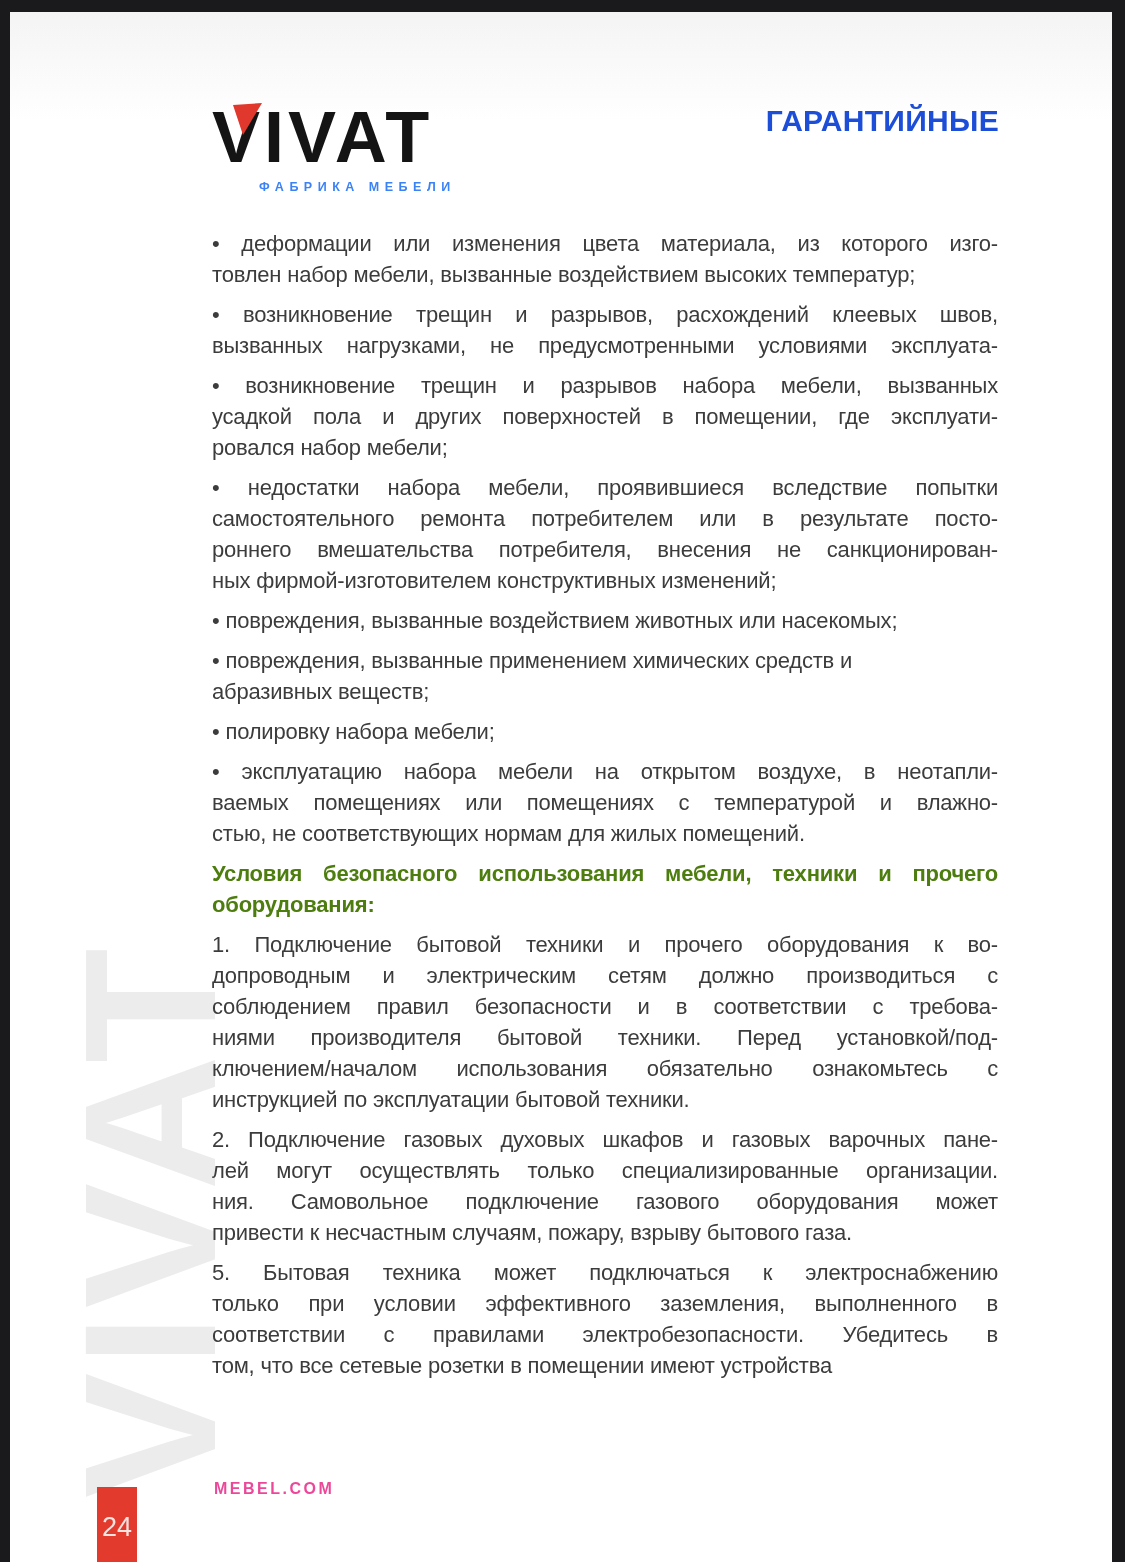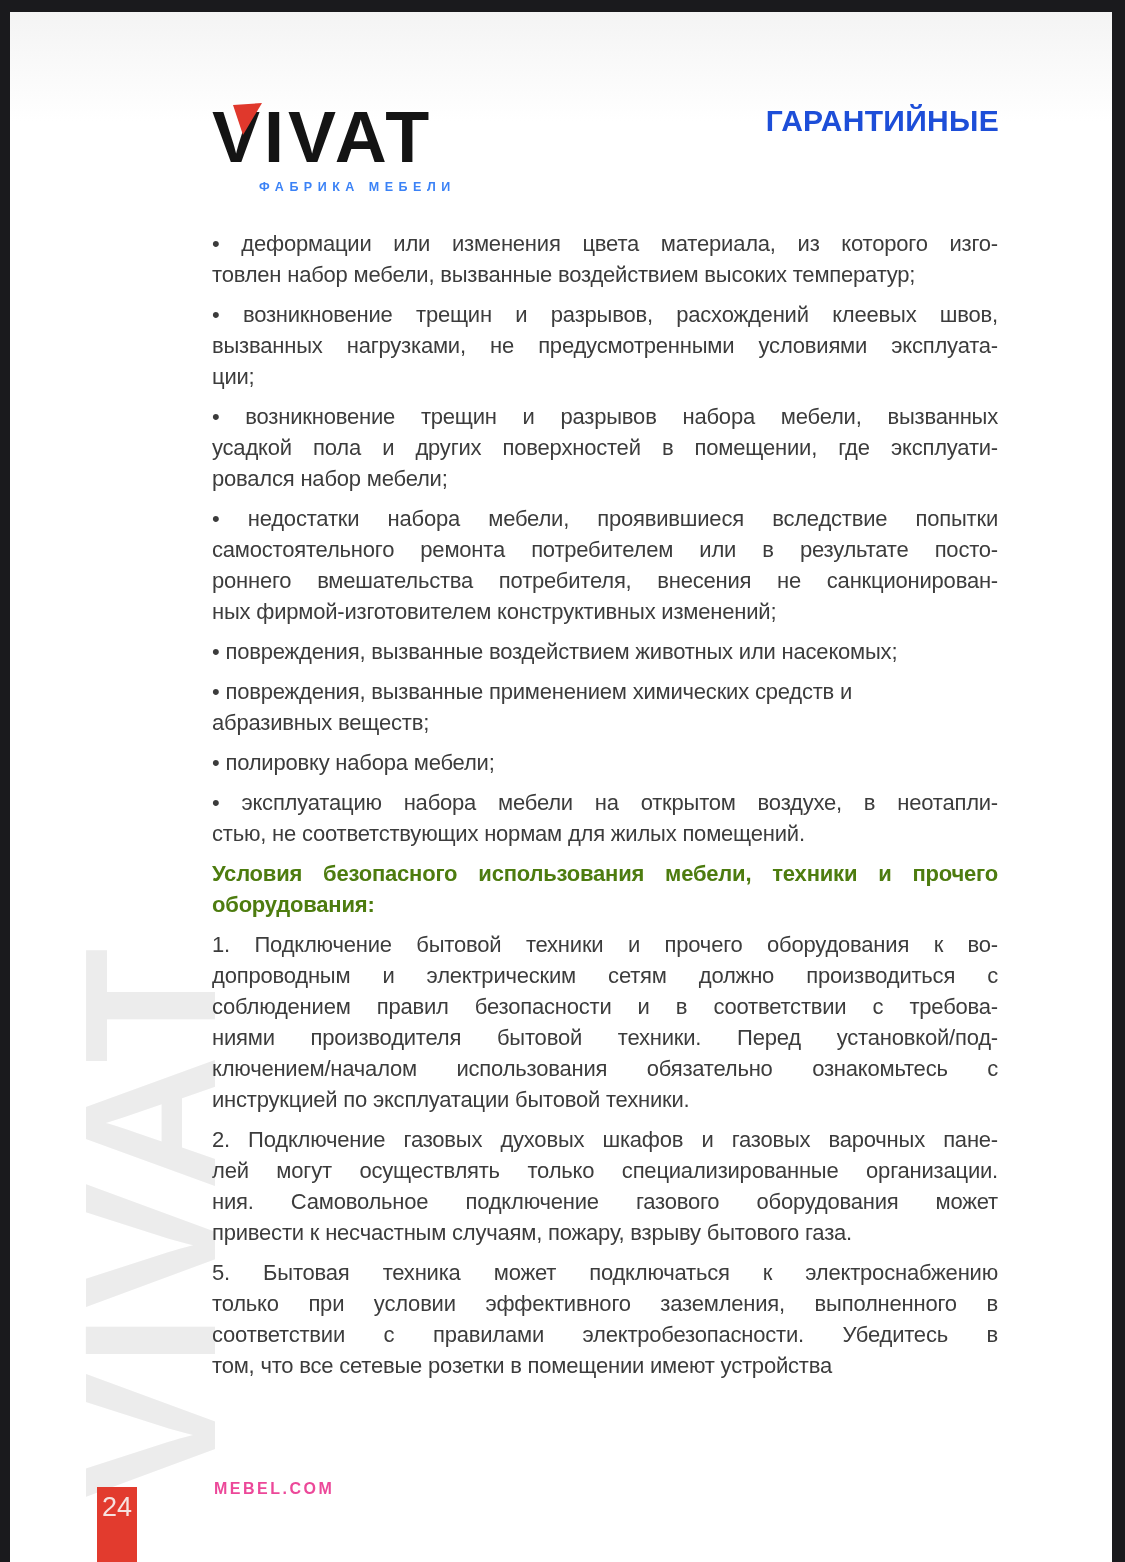--- a/index.html
+++ b/index.html
@@ -36,21 +36,21 @@
   .block{margin:0 12px 9px 0;}
   .block.heading{font-weight:bold;color:#4d7c0f;}
   .line{display:block;}
   .line.j{text-align:justify;text-align-last:justify;}
 
   
   .footer-site{position:absolute;left:214px;top:1480px;z-index:2;
     font-size:16px;font-weight:bold;letter-spacing:2.5px;color:#ec4899;text-align:right;}
   .page-badge{position:absolute;left:97px;top:1487px;width:40px;height:75px;z-index:7;
     background:#e23b2e;color:#f6e2df;font-size:27px;
-    display:flex;justify-content:center;align-items:flex-start;padding-top:5px;box-sizing:border-box;}
+    display:flex;justify-content:center;align-items:center;padding-top:5px;box-sizing:border-box;}
 </style>
 </head>
 <body>
 
 <div class="page-shade"></div>
 
 <div class="frame-top"></div>
 <div class="frame-left"></div>
 <div class="frame-right"></div>
 
@@ -69,21 +69,20 @@
 </div>
 
 <div class="content" id="body-text">
     <div class="block bullet">
       <div class="line j">• деформации или изменения цвета материала, из которого изго-</div>
       <div class="line">товлен набор мебели, вызванные воздействием высоких температур;</div>
     </div>
     <div class="block bullet">
       <div class="line j">• возникновение трещин и разрывов, расхождений клеевых швов,</div>
       <div class="line j">вызванных нагрузками, не предусмотренными условиями эксплуата-</div>
-      <div class="line">ции;</div>
     </div>
     <div class="block bullet">
       <div class="line j">• возникновение трещин и разрывов набора мебели, вызванных</div>
       <div class="line j">усадкой пола и других поверхностей в помещении, где эксплуати-</div>
       <div class="line">ровался набор мебели;</div>
     </div>
     <div class="block bullet">
       <div class="line j">• недостатки набора мебели, проявившиеся вследствие попытки</div>
       <div class="line j">самостоятельного ремонта потребителем или в результате посто-</div>
       <div class="line j">роннего вмешательства потребителя, внесения не санкционирован-</div>
@@ -94,20 +93,21 @@
     </div>
     <div class="block bullet">
       <div class="line">• повреждения, вызванные применением химических средств и</div>
       <div class="line">абразивных веществ;</div>
     </div>
     <div class="block bullet">
       <div class="line">• полировку набора мебели;</div>
     </div>
     <div class="block bullet">
       <div class="line j">• эксплуатацию набора мебели на открытом воздухе, в неотапли-</div>
+      <div class="line j">ваемых помещениях или помещениях с температурой и влажно-</div>
       <div class="line">стью, не соответствующих нормам для жилых помещений.</div>
     </div>
     <div class="block heading">
       <div class="line j">Условия безопасного использования мебели, техники и прочего</div>
       <div class="line">оборудования:</div>
     </div>
     <div class="block para">
       <div class="line j">1. Подключение бытовой техники и прочего оборудования к во-</div>
       <div class="line j">допроводным и электрическим сетям должно производиться с</div>
       <div class="line j">соблюдением правил безопасности и в соответствии с требова-</div>

